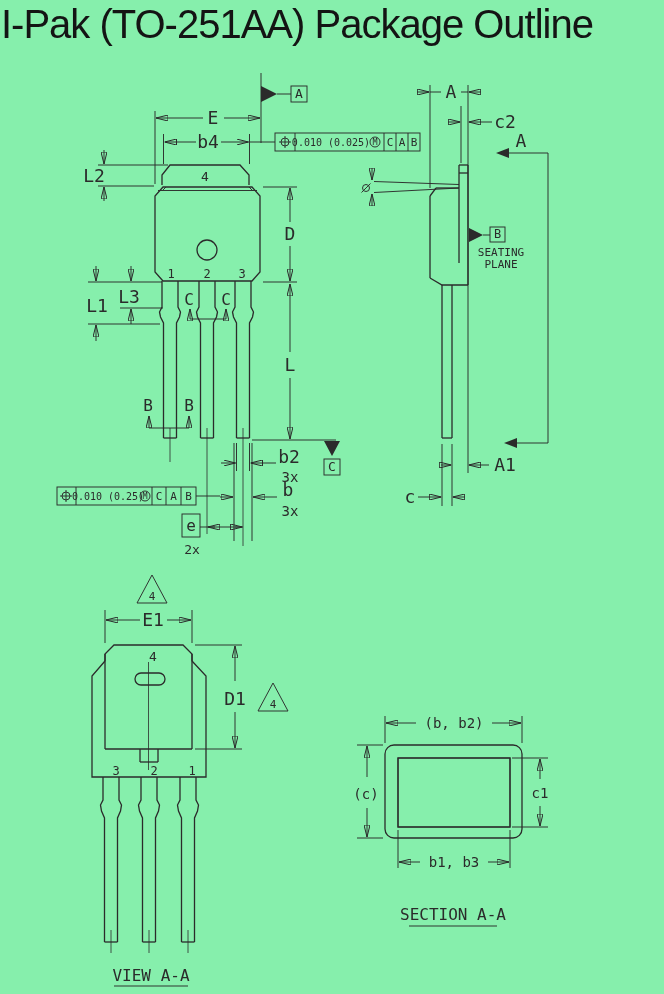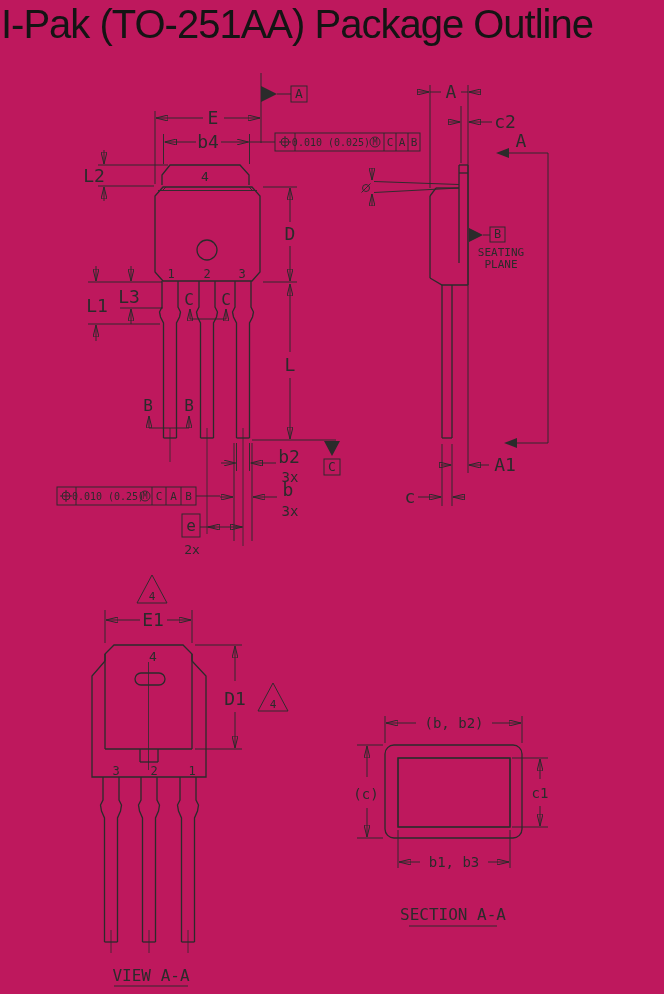--- a/index.html
+++ b/index.html
@@ -1,16 +1,16 @@
 <!DOCTYPE html>
 <html><head>
 <meta charset="utf-8">
 <style>
   html,body{margin:0;padding:0;background:#ffffff;}
-  #canvas{position:relative;width:664px;height:994px;background:#be185d;overflow:hidden;
+  #canvas{position:relative;width:664px;height:994px;background:#86efac;overflow:hidden;
           font-family:"DejaVu Sans Mono",monospace;}
   #title{position:absolute;left:1px;top:2px;width:662px;
          font-family:"Liberation Sans",sans-serif;font-size:40px;font-weight:400;
          color:#141414;letter-spacing:-1px;white-space:nowrap;}
   svg{position:absolute;left:0;top:0;}
   svg line,svg path,svg polyline,svg rect,svg circle{stroke:#2b2b2b;fill:none;}
   .o{stroke-width:1.3;}            
   .d{stroke-width:0.95;}           
   .cl{stroke-width:0.8;}           
   .fill{fill:#2b2b2b;stroke:none;}

